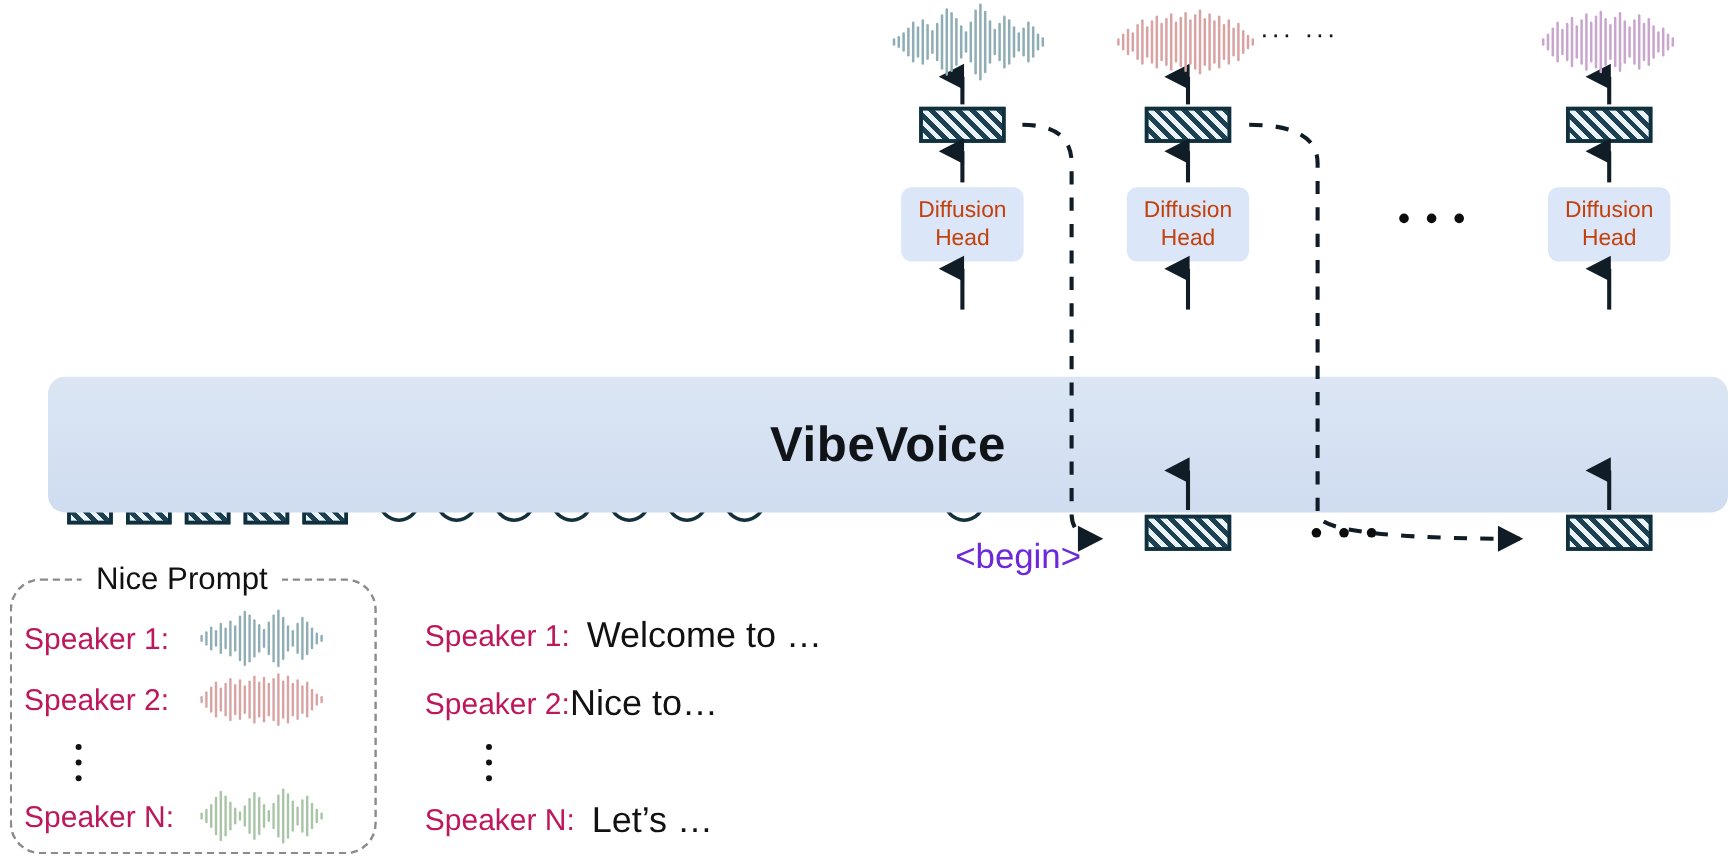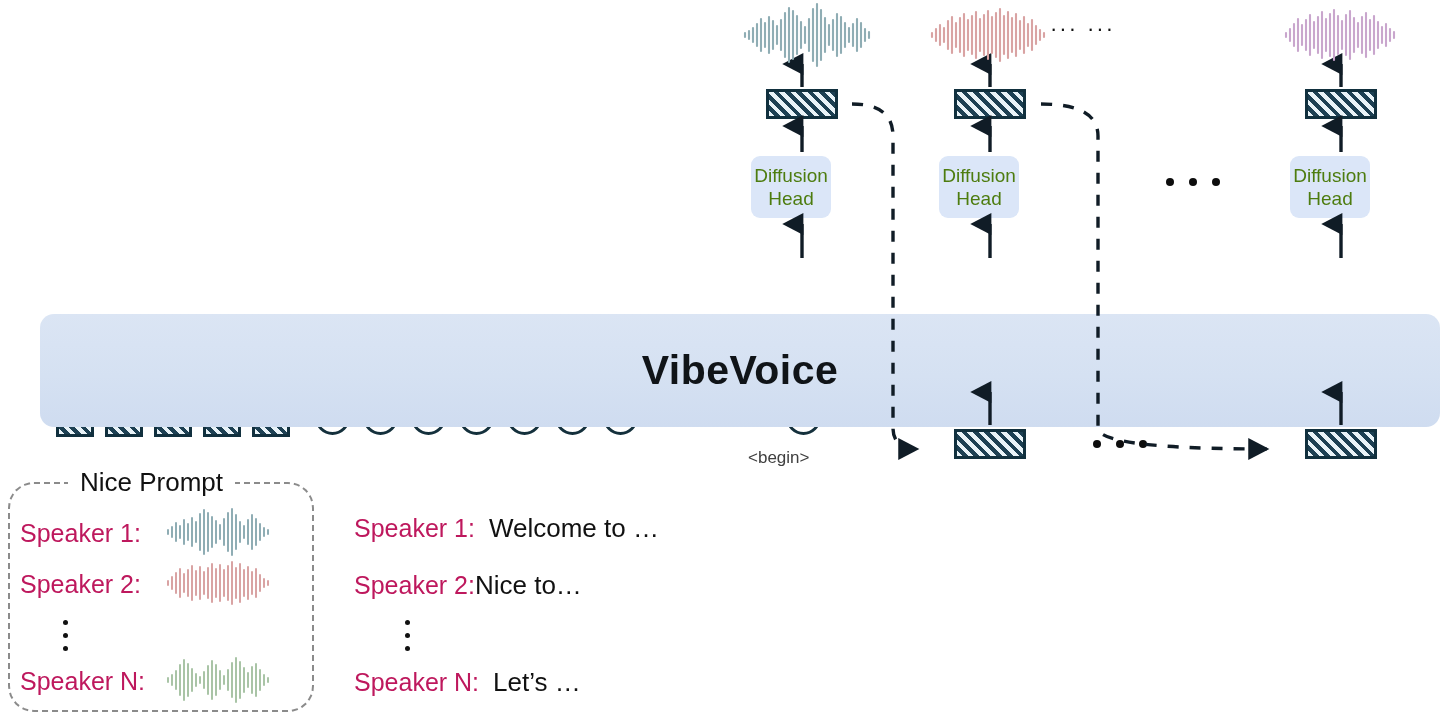--- a/index.html
+++ b/index.html
@@ -37,31 +37,31 @@
   #vibevoice-title {
     font-size: 41px;
     font-weight: bold;
     letter-spacing: 0.5px;
     color: #101418;
     font-family: "Liberation Sans", sans-serif;
   }
 
   
   .diffusion-head {
-    width: 80px;
+    width: 102px;
     height: 62px;
     background: #dbe6f8;
     border-radius: 9px;
     display: flex;
     flex-direction: column;
     align-items: center;
     justify-content: center;
     line-height: 1.22;
     font-size: 19px;
-    color: #4d7c0f;
+    color: #c2410c;
     z-index: 5;
   }
 
   
   .latent-box {
     border: 3px solid #11303e;
     background-color: #2b5164;
     background-image: repeating-linear-gradient(
       45deg,
       #e9f3f8 0px, #e9f3f8 4px,
@@ -121,24 +121,25 @@
     gap: 9px;
     z-index: 7;
   }
   #speech-caption .lead-dots,
   #speech-caption .trail-dots {
     font-size: 22px;
     letter-spacing: 2px;
     color: #111111;
   }
   #begin-token-label {
-    font-size: 17px;
-    color: #404040;
+    font-size: 29px;
+    color: #6d28d9;
     white-space: nowrap;
     z-index: 7;
+    margin-left: 48px;
   }
 
   
   .group-box {
     border: 2.6px dashed #8b8b8b;
     border-radius: 26px;
     box-sizing: border-box;
     background: transparent;
     z-index: 2;
   }
@@ -157,21 +158,21 @@
     display: flex;
     align-items: center;
     z-index: 3;
   }
   .speaker-name {
     font-size: 25px;
     color: #be185d;
     white-space: nowrap;
   }
   .speaker-text {
-    font-size: 26px;
+    font-size: 30px;
     color: #111111;
     white-space: nowrap;
   }
 
   
   svg.overlay {
     position: absolute;
     left: 0;
     top: 0;
     width: 1440px;

